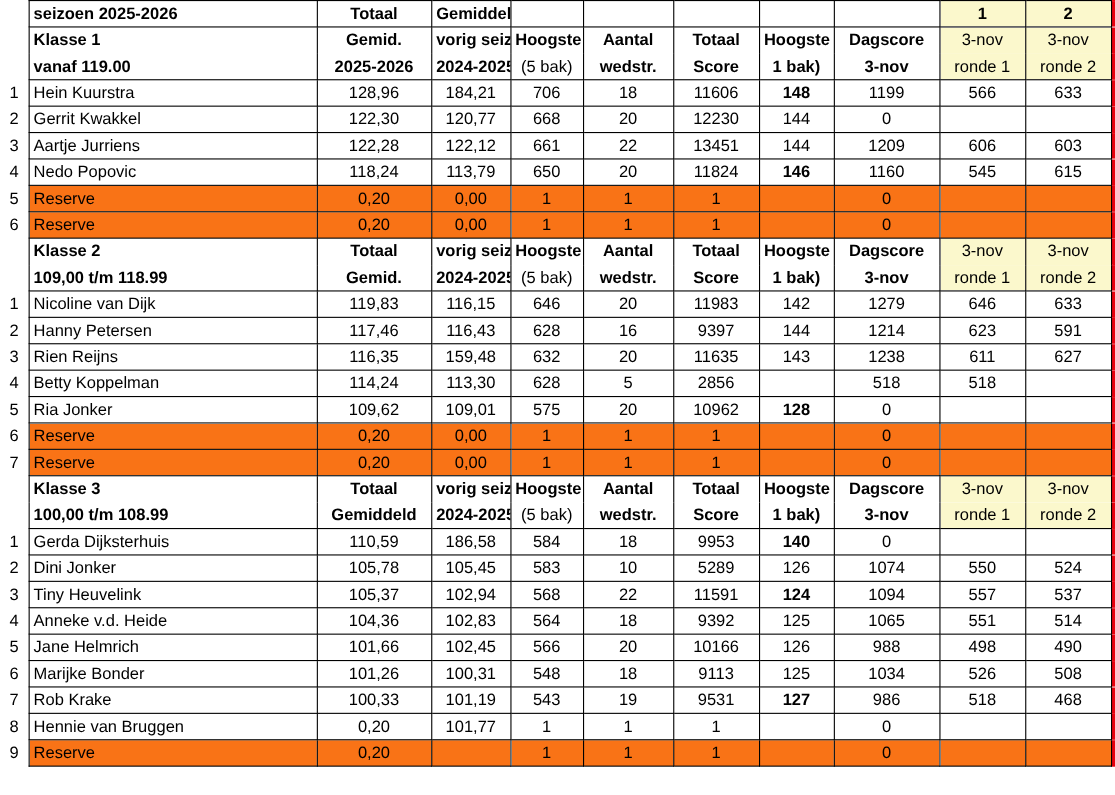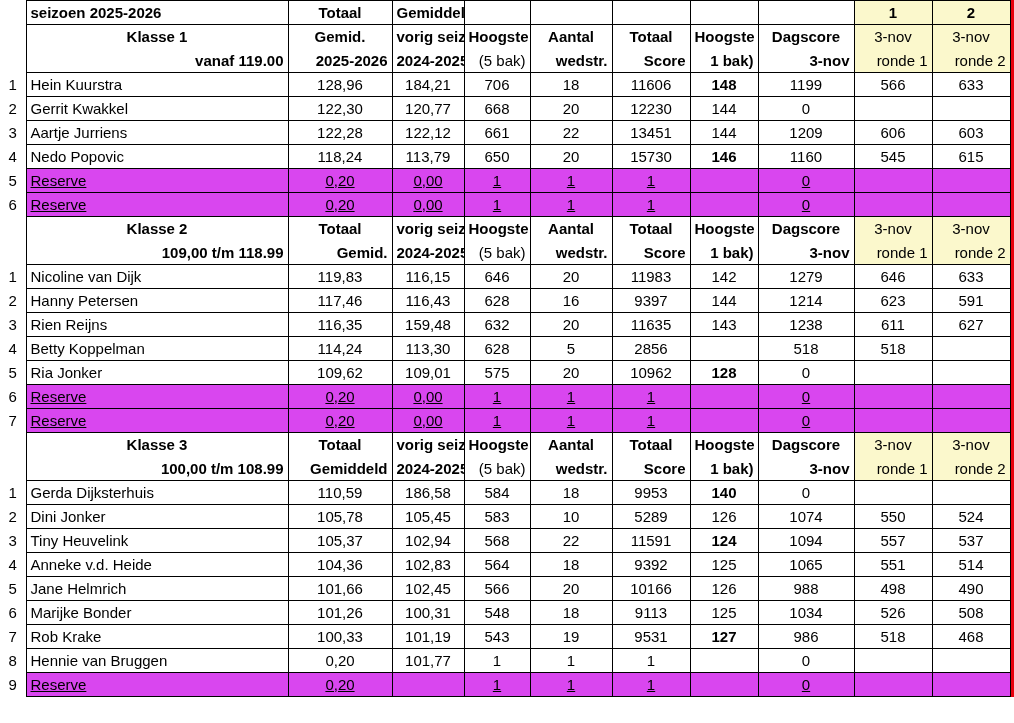--- a/index.html
+++ b/index.html
@@ -32,26 +32,26 @@
   col.c-edge{width:14px;}
   .rankcell{text-align:center;font-size:13px;background:#fff;border:none !important;}
   .c{text-align:center;}
   .l{text-align:left;}
   .small{font-size:12px;}
   .tiny{font-size:11px;}
   .smallb{font-size:12px;font-weight:bold;}
   .orange{color:#e36c0a;font-weight:bold;font-size:12px;}
   .green{color:#00a050;font-weight:bold;font-size:13px;}
   .yellow{background:#fbf8cc;}
-  .blue{background:#d946ef;text-decoration:underline;}
+  .blue{background:#f97316;}
   .hdrbig{font-size:17px;font-weight:bold;margin-top:20px;}
   .mid{font-size:16px;font-weight:bold;}
   .edge{background:#e8000d;border:1px solid #e8000d !important;}
-  .nb-top{border-top:none !important;text-align:right;}
-  .nb-bottom{border-bottom:none !important;text-align:center;}
+  .nb-top{border-top:none !important;}
+  .nb-bottom{border-bottom:none !important;}
   .num15{font-size:15px;}
   .num16{font-size:16px;}
 </style>
 </head>
 <body>
 
 <div id="sheet">
   <table class="grid" id="maintable">
     <colgroup>
       <col class="c-rank">
@@ -152,21 +152,21 @@
           <td class="c num16">603</td>
           <td class="edge"></td>
         </tr>
         <tr>
           <td class="rankcell">4</td>
           <td class="l num16">Nedo Popovic</td>
           <td class="c num16">118,24</td>
           <td class="c tiny">113,79</td>
           <td class="c small">650</td>
           <td class="c num16">20</td>
-          <td class="c num16">15730</td>
+          <td class="c num16">11824</td>
           <td class="c smallb">146</td>
           <td class="c num16">1160</td>
           <td class="c num16">545</td>
           <td class="c num16">615</td>
           <td class="edge"></td>
         </tr>
         <tr>
           <td class="rankcell">5</td>
           <td class="l num16 blue">Reserve</td>
           <td class="c num16 blue">0,20</td>

